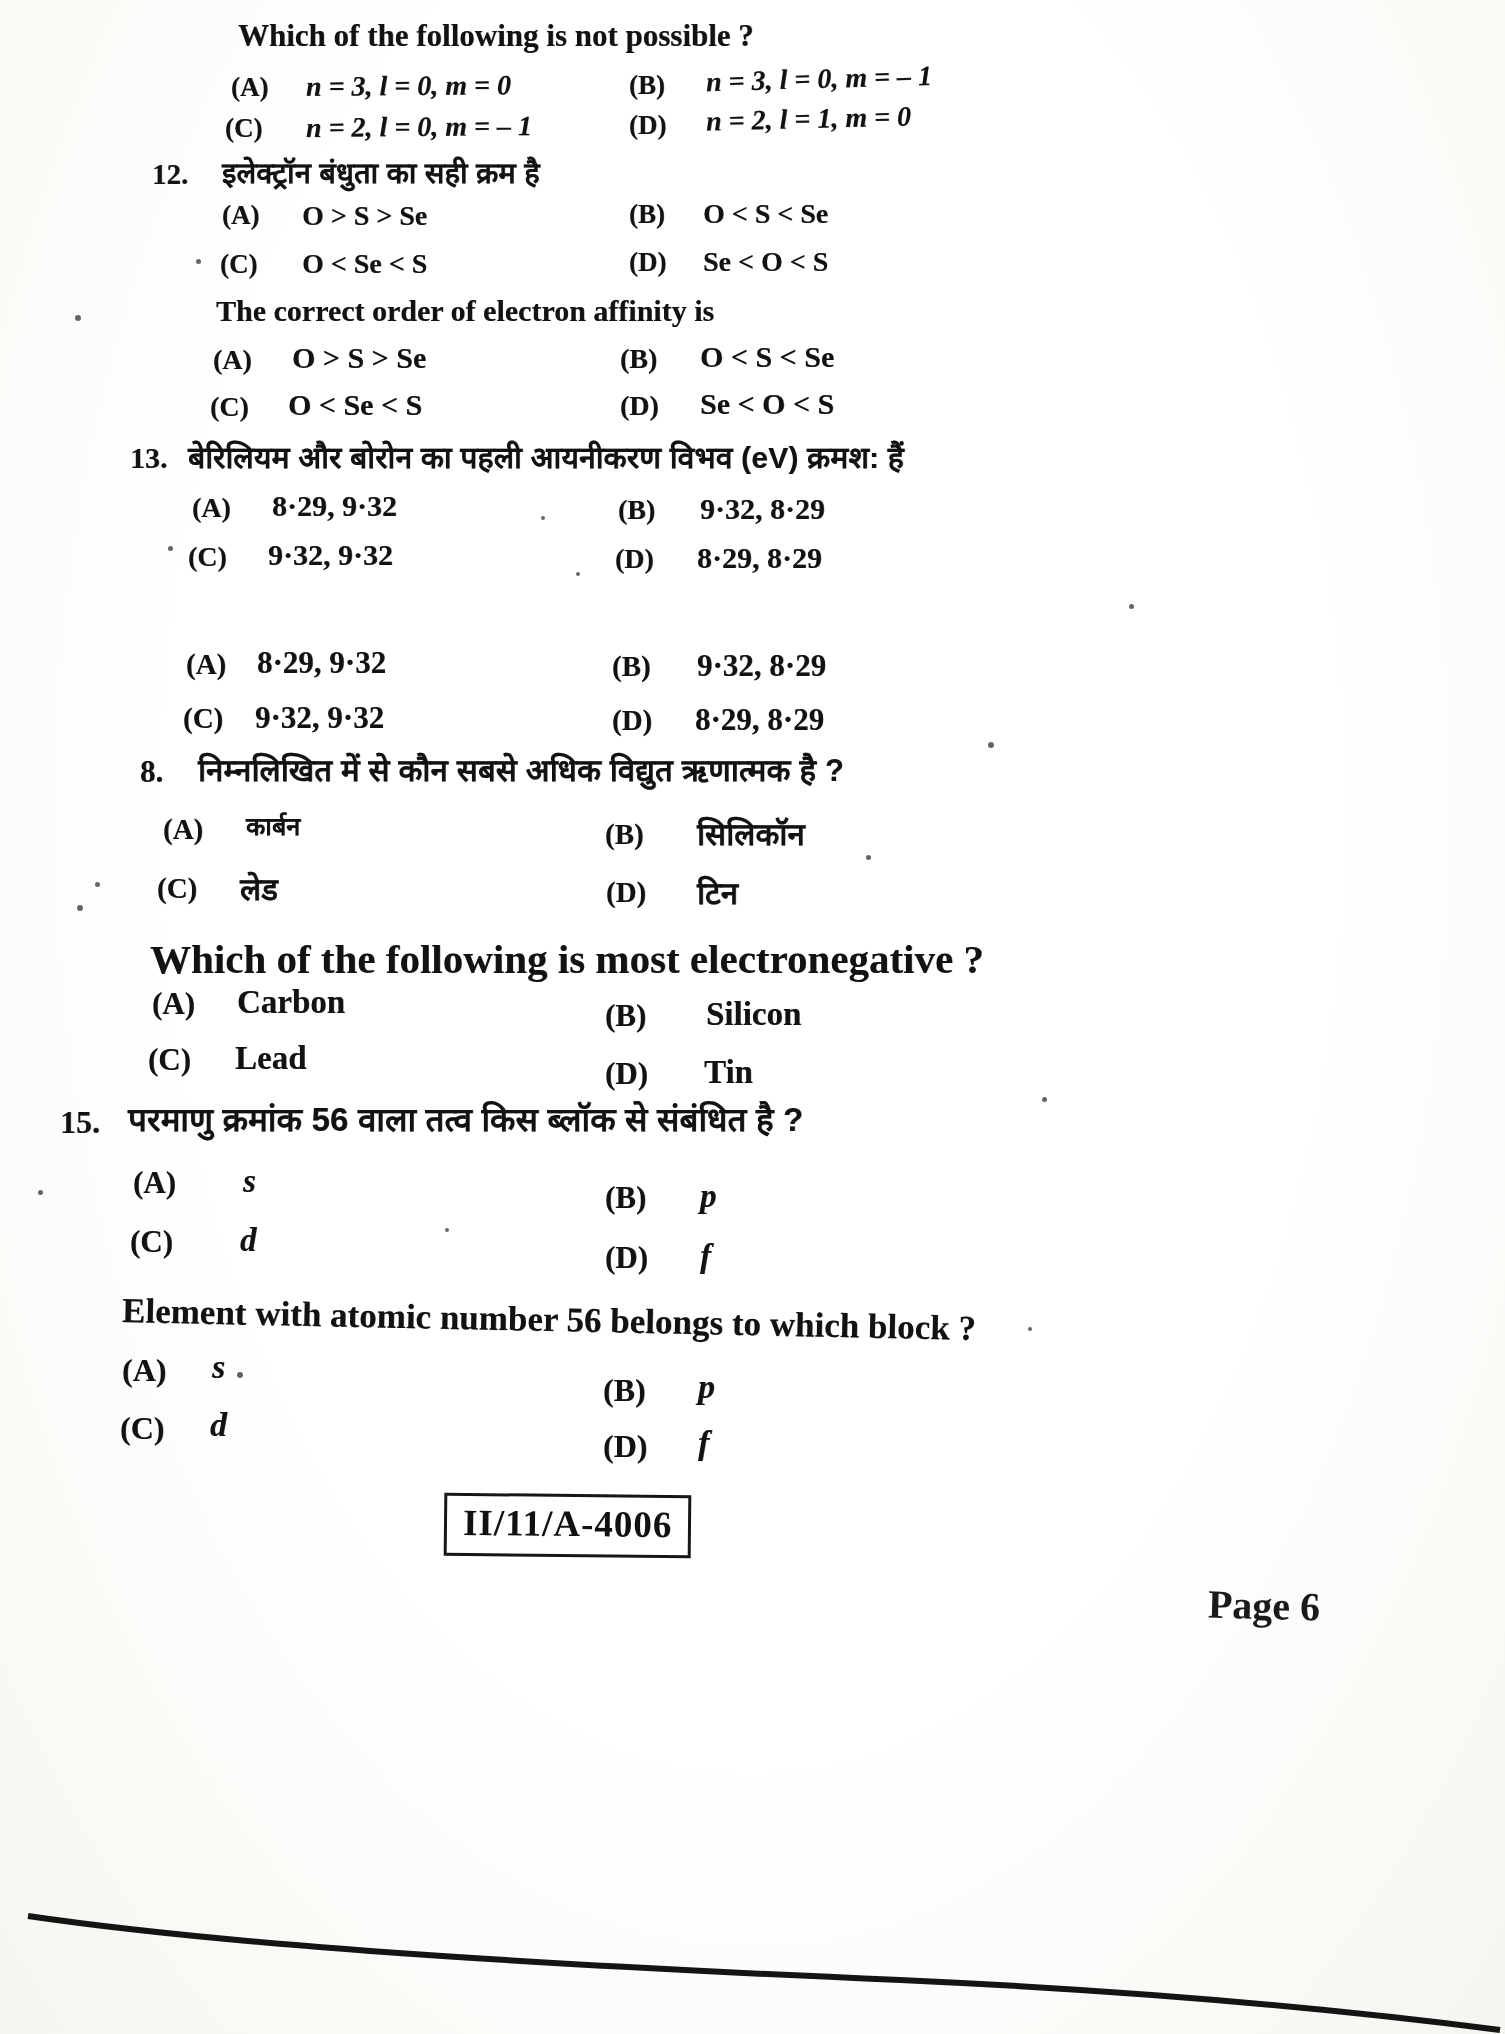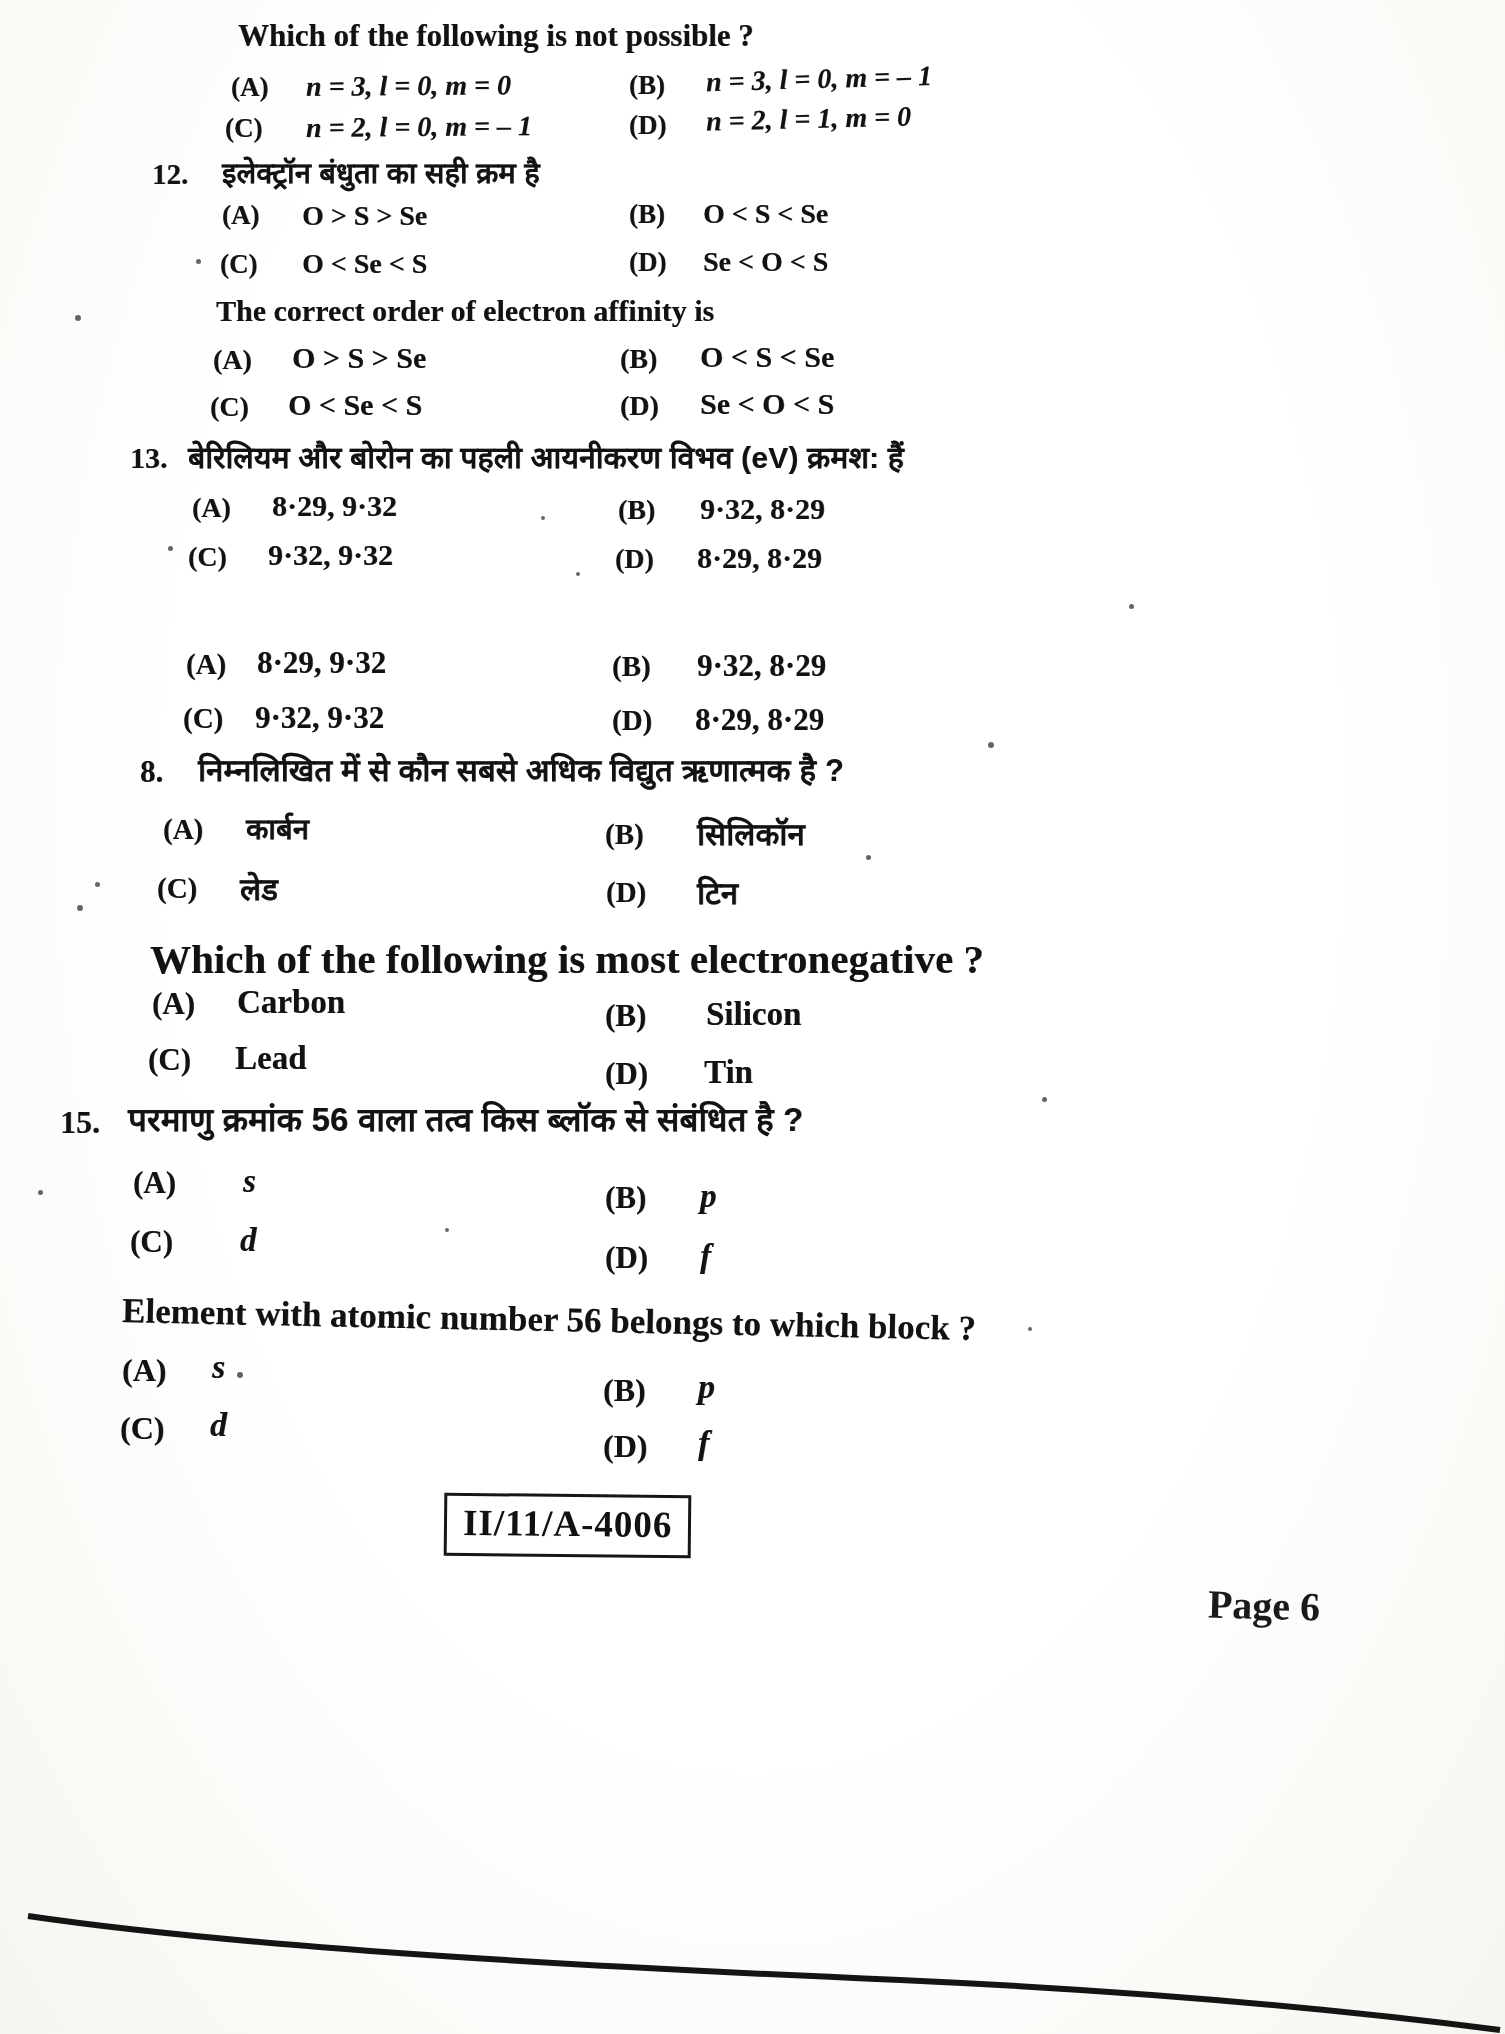--- a/index.html
+++ b/index.html
@@ -169,21 +169,21 @@
 
   <div class="line opt-lab" style="left:183px; top:702px; font-size:29px;">(C)</div>
   <div class="line opt-val" style="left:255px; top:700px; font-size:31px;">9·32, 9·32</div>
   <div class="line opt-lab" style="left:612px; top:704px; font-size:29px;">(D)</div>
   <div class="line opt-val" style="left:695px; top:702px; font-size:31px;">8·29, 8·29</div>
 
   <div class="line qnum" style="left:140px; top:754px; font-size:31px;">8.</div>
   <div class="line hindi" style="left:198px; top:748px; font-size:31px;">निम्नलिखित में से कौन सबसे अधिक विद्युत ऋणात्मक है ?</div>
 
   <div class="line opt-lab" style="left:163px; top:813px; font-size:29px;">(A)</div>
-  <div class="line hindi" style="left:246px; top:808px; font-size:29px;">कार्बन</div>
+  <div class="line hindi" style="left:246px; top:808px; font-size:25px;">कार्बन</div>
   <div class="line opt-lab" style="left:605px; top:818px; font-size:29px;">(B)</div>
   <div class="line hindi" style="left:697px; top:812px; font-size:31px;">सिलिकॉन</div>
 
   <div class="line opt-lab" style="left:157px; top:872px; font-size:29px;">(C)</div>
   <div class="line hindi" style="left:240px; top:867px; font-size:31px;">लेड</div>
   <div class="line opt-lab" style="left:606px; top:876px; font-size:29px;">(D)</div>
   <div class="line hindi" style="left:697px; top:871px; font-size:31px;">टिन</div>
 
   <div class="line eng" style="left:150px; top:935px; font-size:41px;">Which of the following is most electronegative ?</div>
 

